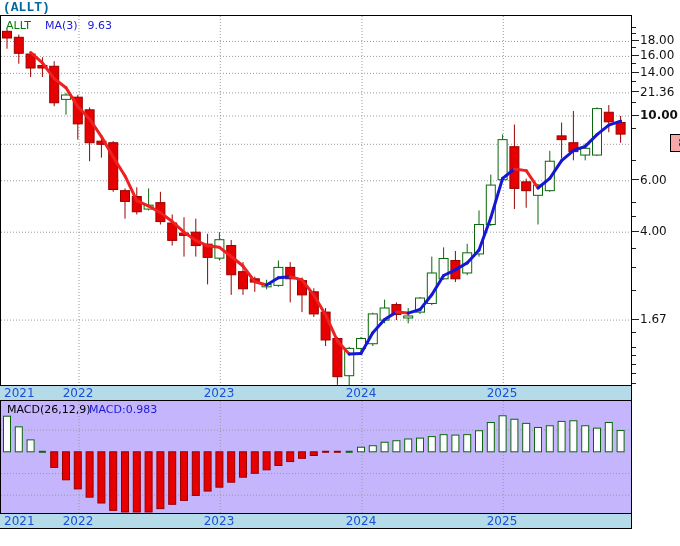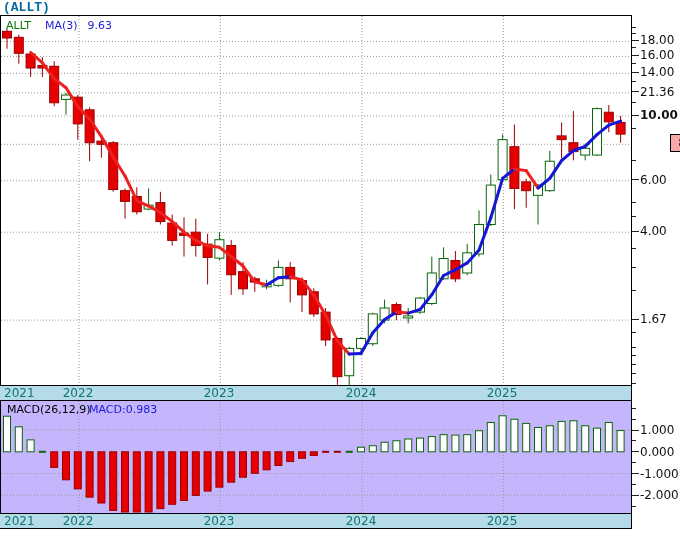--- a/index.html
+++ b/index.html
@@ -15,21 +15,21 @@
   #axis-line{left:631px;top:15px;width:1px;height:514px;background:#000;}
   #price-axis{left:632px;top:15px;width:48px;height:370px;}
   #macd-axis{left:632px;top:401px;width:48px;height:112px;}
   .tickmark{position:absolute;height:1px;background:#222;}
   .axis-label{position:absolute;left:8px;font-size:12px;color:#111;line-height:14px;white-space:nowrap;}
   #price-badge{left:2px;top:119px;width:34px;height:16px;background:#f9a8a8;border:1px solid #000;
                font-size:12px;color:#0f172a;text-align:right;line-height:16px;z-index:3;margin-left:36px;}
   .xband{left:0;width:631px;height:16px;background:#b5dbe9;border-top:1px solid #000;border-bottom:1px solid #000;box-sizing:border-box;}
   #xband-top{top:385px;}
   #xband-bottom{top:513px;}
-  .yearlabel{position:absolute;top:0;font-size:12px;color:#0f766e;line-height:14px;}
+  .yearlabel{position:absolute;top:0;font-size:12px;color:#1d4ed8;line-height:14px;}
   #macd-panel{left:0;top:401px;width:631px;height:112px;border-left:1px solid #000;box-sizing:border-box;background:#c4b5fd;}
   #macd-legend-left{left:6px;top:2px;font-size:11px;color:#000;white-space:nowrap;}
   #macd-legend-right{left:88px;top:2px;font-size:11px;color:#1a1ad8;white-space:nowrap;}
   #footer{left:0;top:530px;width:680px;height:16px;background:#f0f0f0;font-size:12px;color:#000;
           text-align:right;line-height:16px;padding-right:6px;box-sizing:border-box;}
   svg{display:block;}
 </style>
 </head>
 <body>
 
@@ -323,36 +323,20 @@
         <rect x="568.9000000000001" y="19.769" width="7" height="31.031" fill="#ffffff" stroke="#0a660a"></rect>
         <rect x="580.7" y="24.759999999999998" width="7" height="26.04" fill="#ffffff" stroke="#0a660a"></rect>
         <rect x="592.5" y="27.146999999999995" width="7" height="23.653000000000002" fill="#ffffff" stroke="#0a660a"></rect>
         <rect x="604.3000000000001" y="21.504999999999995" width="7" height="29.295" fill="#ffffff" stroke="#0a660a"></rect>
         <rect x="616.1" y="29.534" width="7" height="21.266" fill="#ffffff" stroke="#0a660a"></rect>
       </svg>
     <div class="abs" id="macd-legend-left">MACD(26,12,9)</div>
     <div class="abs" id="macd-legend-right">MACD:0.983</div>
   </div>
 
-  <div class="abs" id="macd-axis">
-      <div class="tickmark" style="top: 28.6px; left: 0px; width: 7px;"></div>
-      <div class="axis-label" style="top: 22.1px;">1.000</div>
-      <div class="tickmark" style="top: 50.3px; left: 0px; width: 7px;"></div>
-      <div class="axis-label" style="top: 43.8px;">0.000</div>
-      <div class="tickmark" style="top: 72px; left: 0px; width: 7px;"></div>
-      <div class="axis-label" style="top: 65.5px;">-1.000</div>
-      <div class="tickmark" style="top: 93.7px; left: 0px; width: 7px;"></div>
-      <div class="axis-label" style="top: 87.2px;">-2.000</div>
-      <div class="tickmark" style="top: 6.9px; left: 0px; width: 4px;"></div>
-      <div class="tickmark" style="top: 17.75px; left: 0px; width: 4px;"></div>
-      <div class="tickmark" style="top: 39.45px; left: 0px; width: 4px;"></div>
-      <div class="tickmark" style="top: 61.15px; left: 0px; width: 4px;"></div>
-      <div class="tickmark" style="top: 82.85px; left: 0px; width: 4px;"></div>
-      <div class="tickmark" style="top: 104.55px; left: 0px; width: 4px;"></div>
-    </div>
 
   <div class="abs xband" id="xband-bottom">
       <span class="yearlabel" style="left: 4px;">2021</span>
       <span class="yearlabel" style="left: 78px; transform: translateX(-50%);">2022</span>
       <span class="yearlabel" style="left: 219px; transform: translateX(-50%);">2023</span>
       <span class="yearlabel" style="left: 361px; transform: translateX(-50%);">2024</span>
       <span class="yearlabel" style="left: 502px; transform: translateX(-50%);">2025</span>
     </div>
 
 

